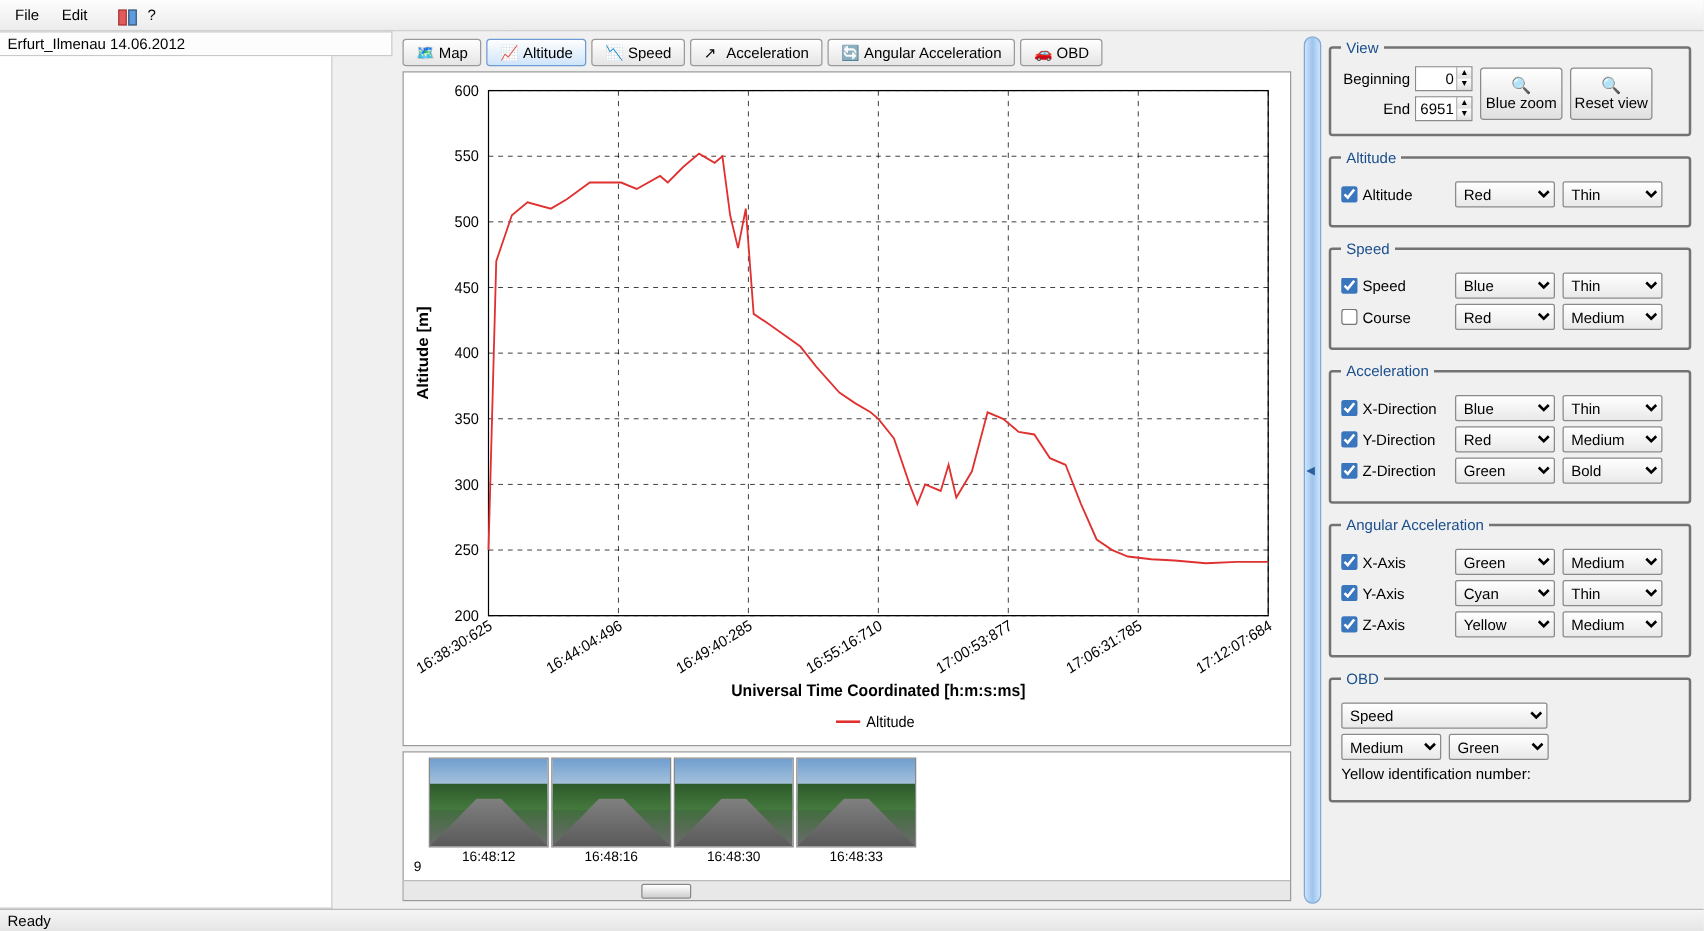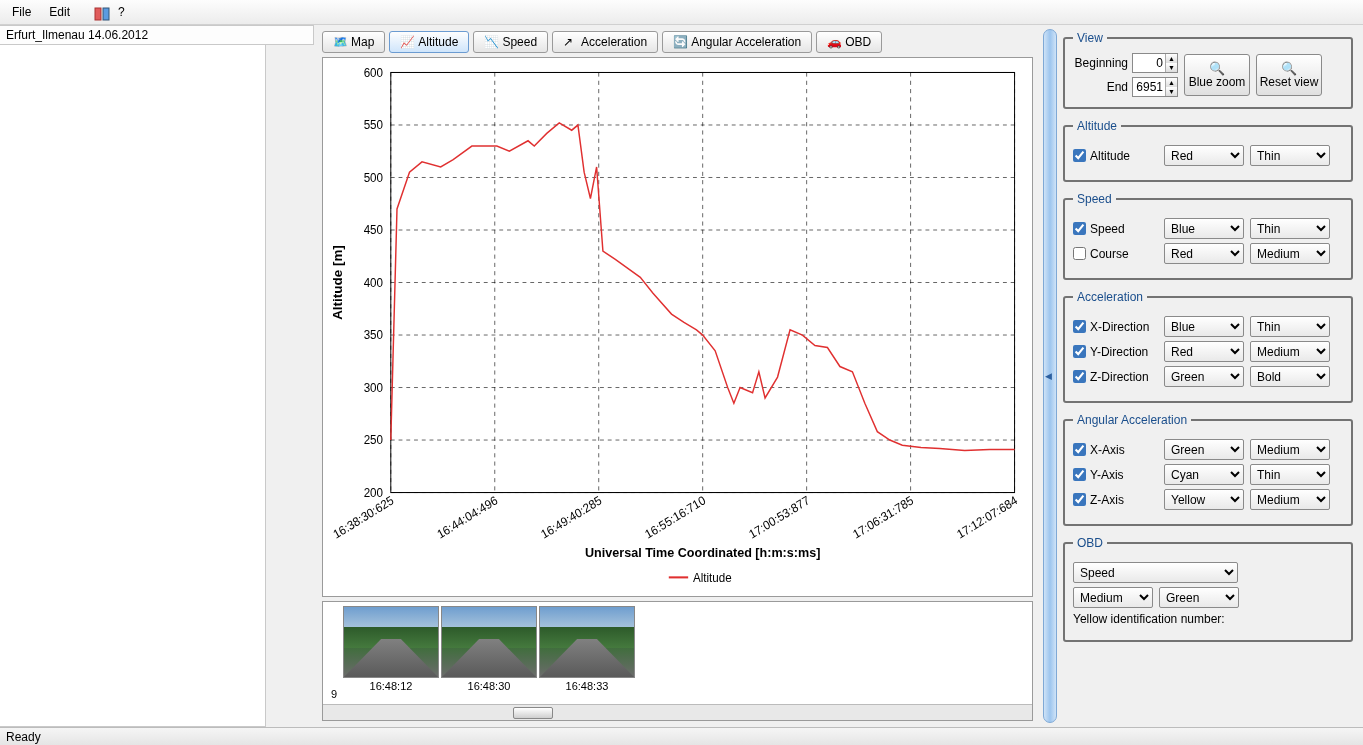--- a/index.html
+++ b/index.html
@@ -163,20 +163,27 @@
               <div class="thumb-trees"></div>
               <div class="thumb-road"></div>
             </div>
             <span class="thumb-label">16:48:12</span>
           </div>
           <div class="thumb-item">
             <div class="thumb-img">
               <div class="thumb-trees"></div>
               <div class="thumb-road"></div>
             </div>
+            <span class="thumb-label">16:48:16</span>
+          </div>
+          <div class="thumb-item">
+            <div class="thumb-img">
+              <div class="thumb-trees"></div>
+              <div class="thumb-road"></div>
+            </div>
             <span class="thumb-label">16:48:30</span>
           </div>
           <div class="thumb-item">
             <div class="thumb-img">
               <div class="thumb-trees"></div>
               <div class="thumb-road"></div>
             </div>
             <span class="thumb-label">16:48:33</span>
           </div>
         </div>

